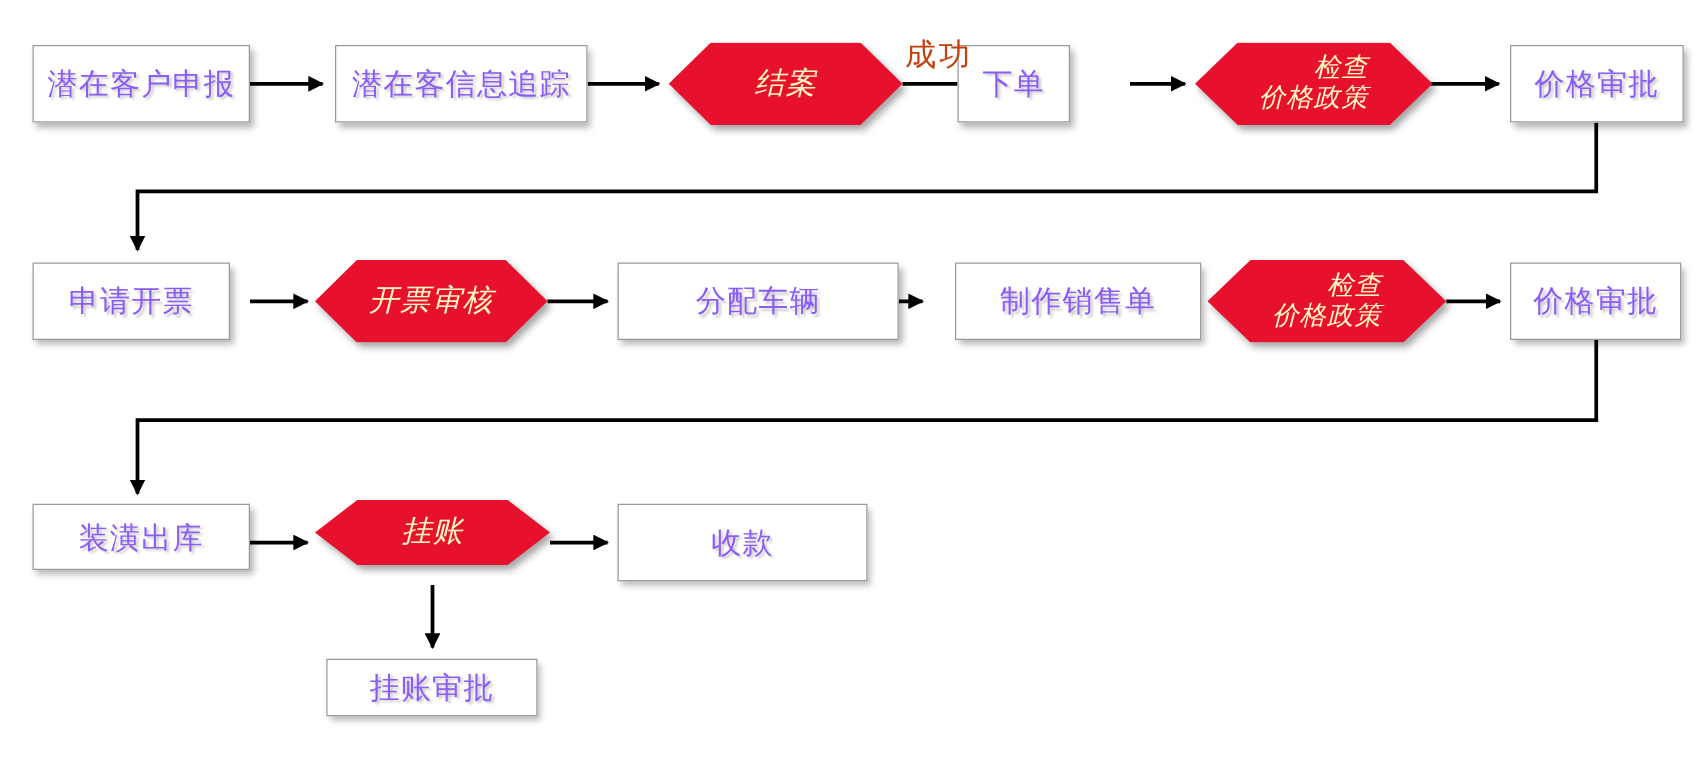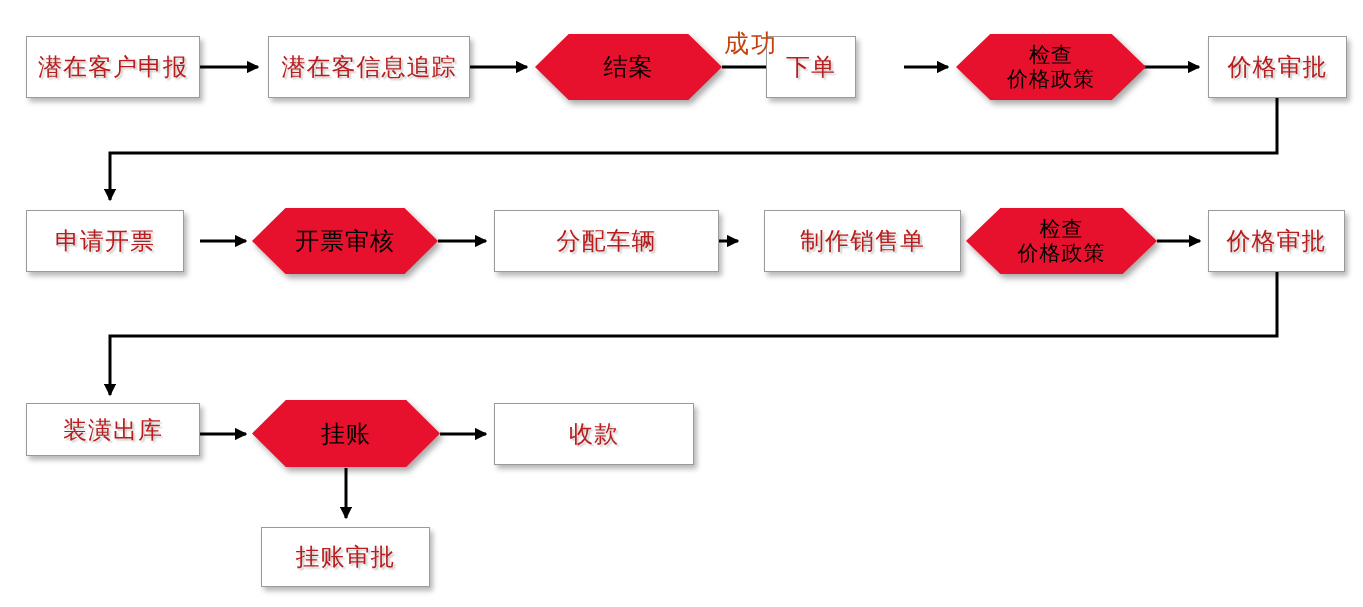--- a/index.html
+++ b/index.html
@@ -28,44 +28,45 @@
     display: flex;
     align-items: center;
     justify-content: center;
     text-align: center;
     box-sizing: border-box;
   }
   .process {
     background: #ffffff;
     border: 1.5px solid #9a9a9a;
     box-shadow: 3px 4px 5px rgba(0,0,0,0.28);
-    color: #b91c1c;
+    color: #8b5cf6;
     font-size: 24px;
     letter-spacing: 1px;
     text-shadow: 2px 2px 2px rgba(0,0,0,0.22);
   }
   .hex-wrap {
     position: absolute;
     z-index: 2;
     filter: drop-shadow(3px 4px 3px rgba(0,0,0,0.35));
   }
   .hex {
     width: 100%;
     height: 100%;
     background: #e8112d;
     clip-path: polygon(18% 0%, 82% 0%, 100% 50%, 82% 100%, 18% 100%, 0% 50%);
     display: flex;
     align-items: center;
     justify-content: center;
-    text-align: center;
-    color: #000000;
+    text-align: right;
+    color: #fef9c3;
     font-size: 24px;
     letter-spacing: 1px;
     white-space: pre-line;
     line-height: 1.15;
+    font-style: italic;
   }
   .hex.two-line {
     font-size: 21px;
   }
   .edge-label {
     position: absolute;
     z-index: 3;
     color: #c2410c;
     font-size: 25px;
     letter-spacing: 2px;
@@ -118,19 +119,19 @@
   </div>
   <div class="node process" style="left:494px;  top:210px; width:225px; height:62px;">分配车辆</div>
   <div class="node process" style="left:746px;  top:210px; width:197px; height:62px;margin-left:18px;">制作销售单</div>
   <div class="hex-wrap" style="left:966px; top:208px; width:191px; height:66px;">
     <div class="hex two-line">检查
 价格政策</div>
   </div>
   <div class="node process" style="left:1208px; top:210px; width:137px; height:62px;">价格审批</div>
 
   <div class="node process" style="left:26px;   top:403px; width:174px; height:53px;">装潢出库</div>
-  <div class="hex-wrap" style="left:252px; top:400px; width:188px; height:67px;">
+  <div class="hex-wrap" style="left:252px; top:400px; width:188px; height:52px;">
     <div class="hex">挂账</div>
   </div>
   <div class="node process" style="left:494px;  top:403px; width:200px; height:62px;text-align:right;">收款</div>
-  <div class="node process" style="left:261px;  top:527px; width:169px; height:60px;font-family:Liberation Serif, serif;">挂账审批</div>
+  <div class="node process" style="left:261px;  top:527px; width:169px; height:46px;font-family:Liberation Serif, serif;">挂账审批</div>
 
 </div>
 
 </body></html>

